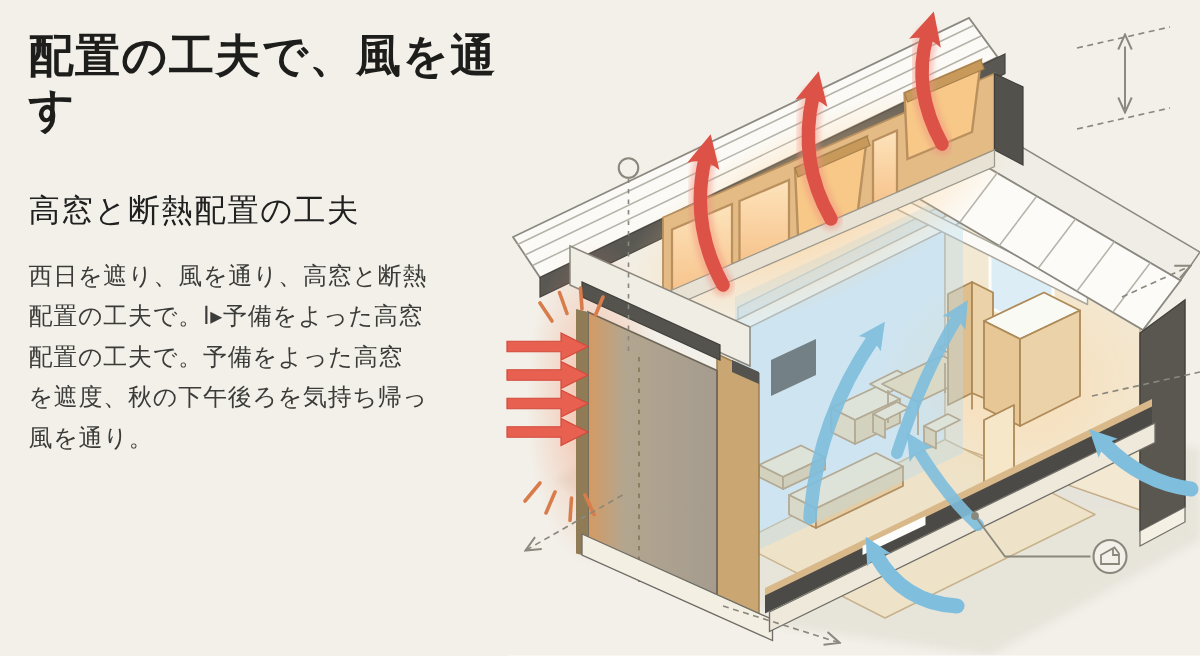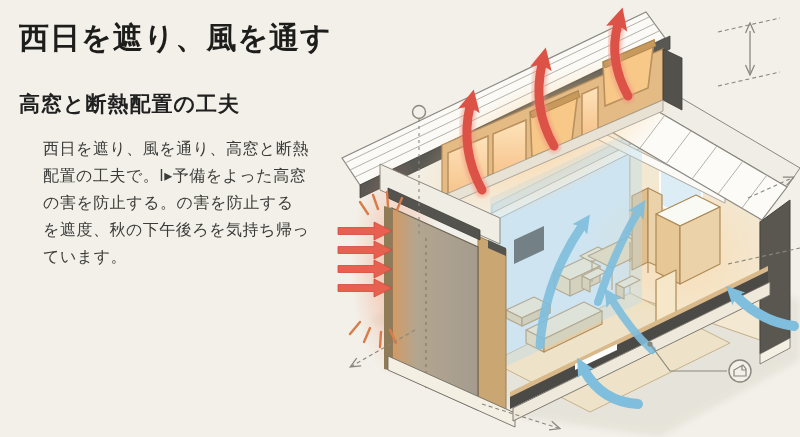--- a/index.html
+++ b/index.html
@@ -9,41 +9,41 @@
     background:#f2f0e9;
     overflow:hidden;
     font-family:"Liberation Sans","DejaVu Sans",sans-serif;
   }
   .text-col{position:absolute;left:19px;top:6px;width:322px;}
   .page-title{
     font-size:30px;font-weight:700;color:#1d1d1b;
     margin:14px 0 0;letter-spacing:1px;line-height:1.2;
   }
   .section-subtitle{
-    font-size:21px;font-weight:700;color:#202020;
+    font-size:21px;font-weight:400;color:#202020;
     margin:34px 0 0;letter-spacing:1px;
   }
   .body-text{margin-top:17px;font-size:16px;line-height:27px;color:#3b3b39;letter-spacing:.5px;}
-  .body-text div{white-space:nowrap;margin-left:24px;}
+  .body-text div{white-space:nowrap;}
   .illu{position:absolute;left:330px;top:0;width:470px;height:437px;}
 </style>
 </head>
 <body>
 
 <div class="canvas">
 
   <div class="text-col">
-    <h1 class="page-title">西日を遮り、風を通す</h1>
+    <h1 class="page-title">配置の工夫で、風を通す</h1>
     <h2 class="section-subtitle">高窓と断熱配置の工夫</h2>
     <div class="body-text">
         <div>西日を遮り、風を通り、高窓と断熱</div>
         <div>配置の工夫で。ⅼ▸予備をよった高窓</div>
-        <div>の害を防止する。の害を防止する</div>
+        <div>配置の工夫で。予備をよった高窓</div>
         <div>を遮度、秋の下午後ろを気持ち帰っ</div>
-        <div>ています。</div>
+        <div>風を通り。</div>
       </div>
   </div>
 
   <svg class="illu" viewBox="0 0 470 437">
     <defs>
       <linearGradient id="glass" x1="0" y1="1" x2="0" y2="0">
         <stop offset="0" stop-color="#f6c087"></stop>
           <stop offset="1" stop-color="#fde3bb"></stop>
       </linearGradient>
       <linearGradient id="wallface" x1="0" y1="0" x2="1" y2="0">

